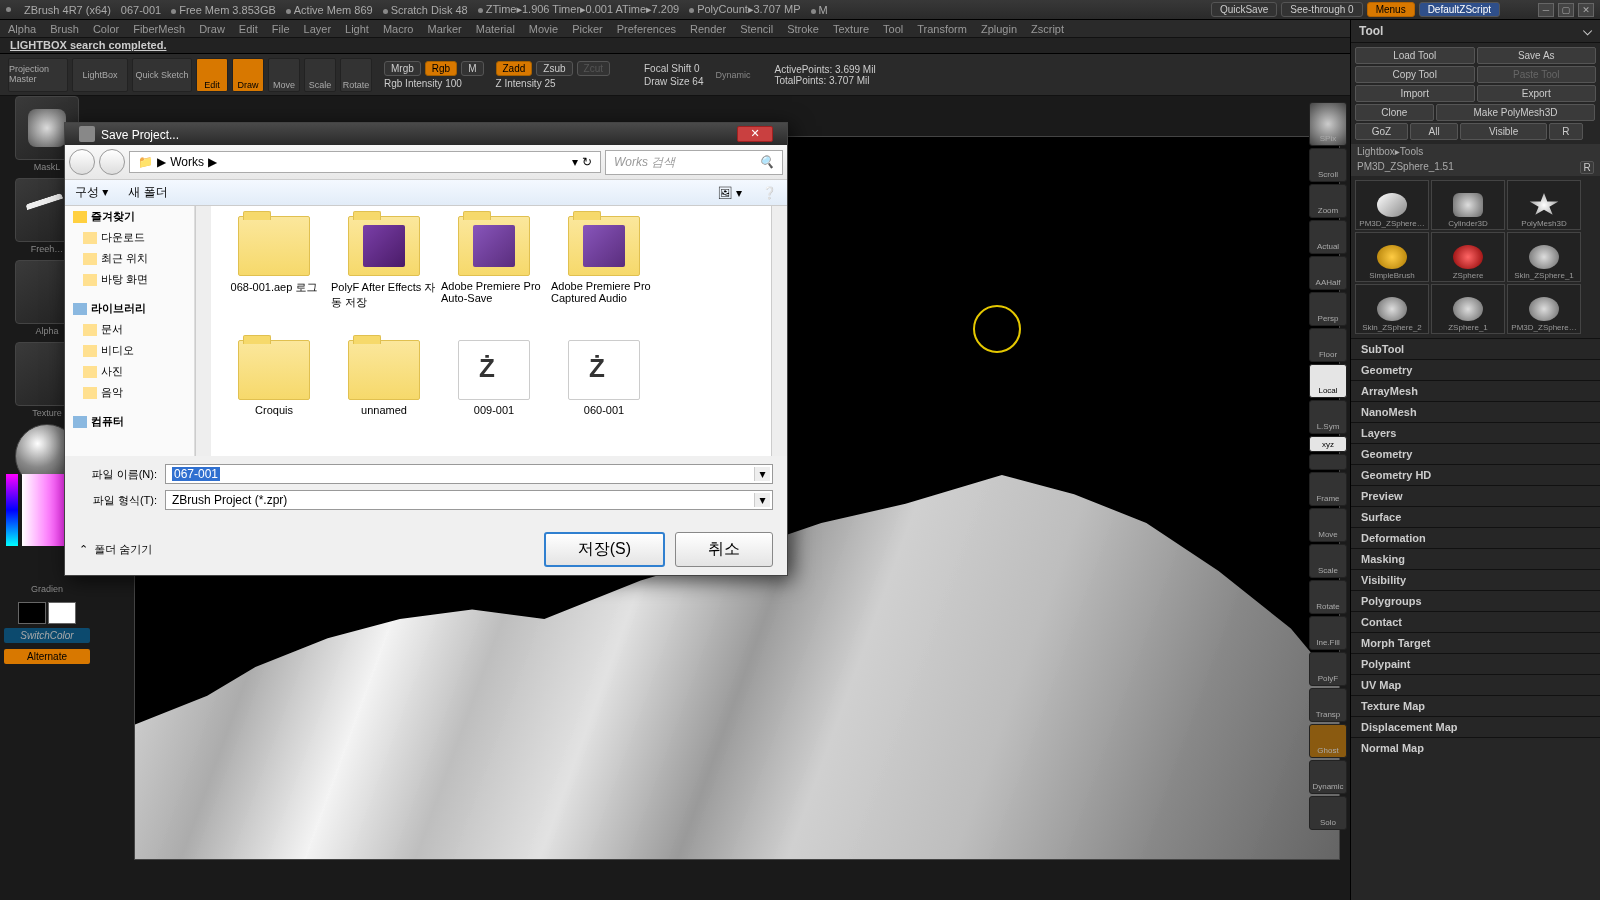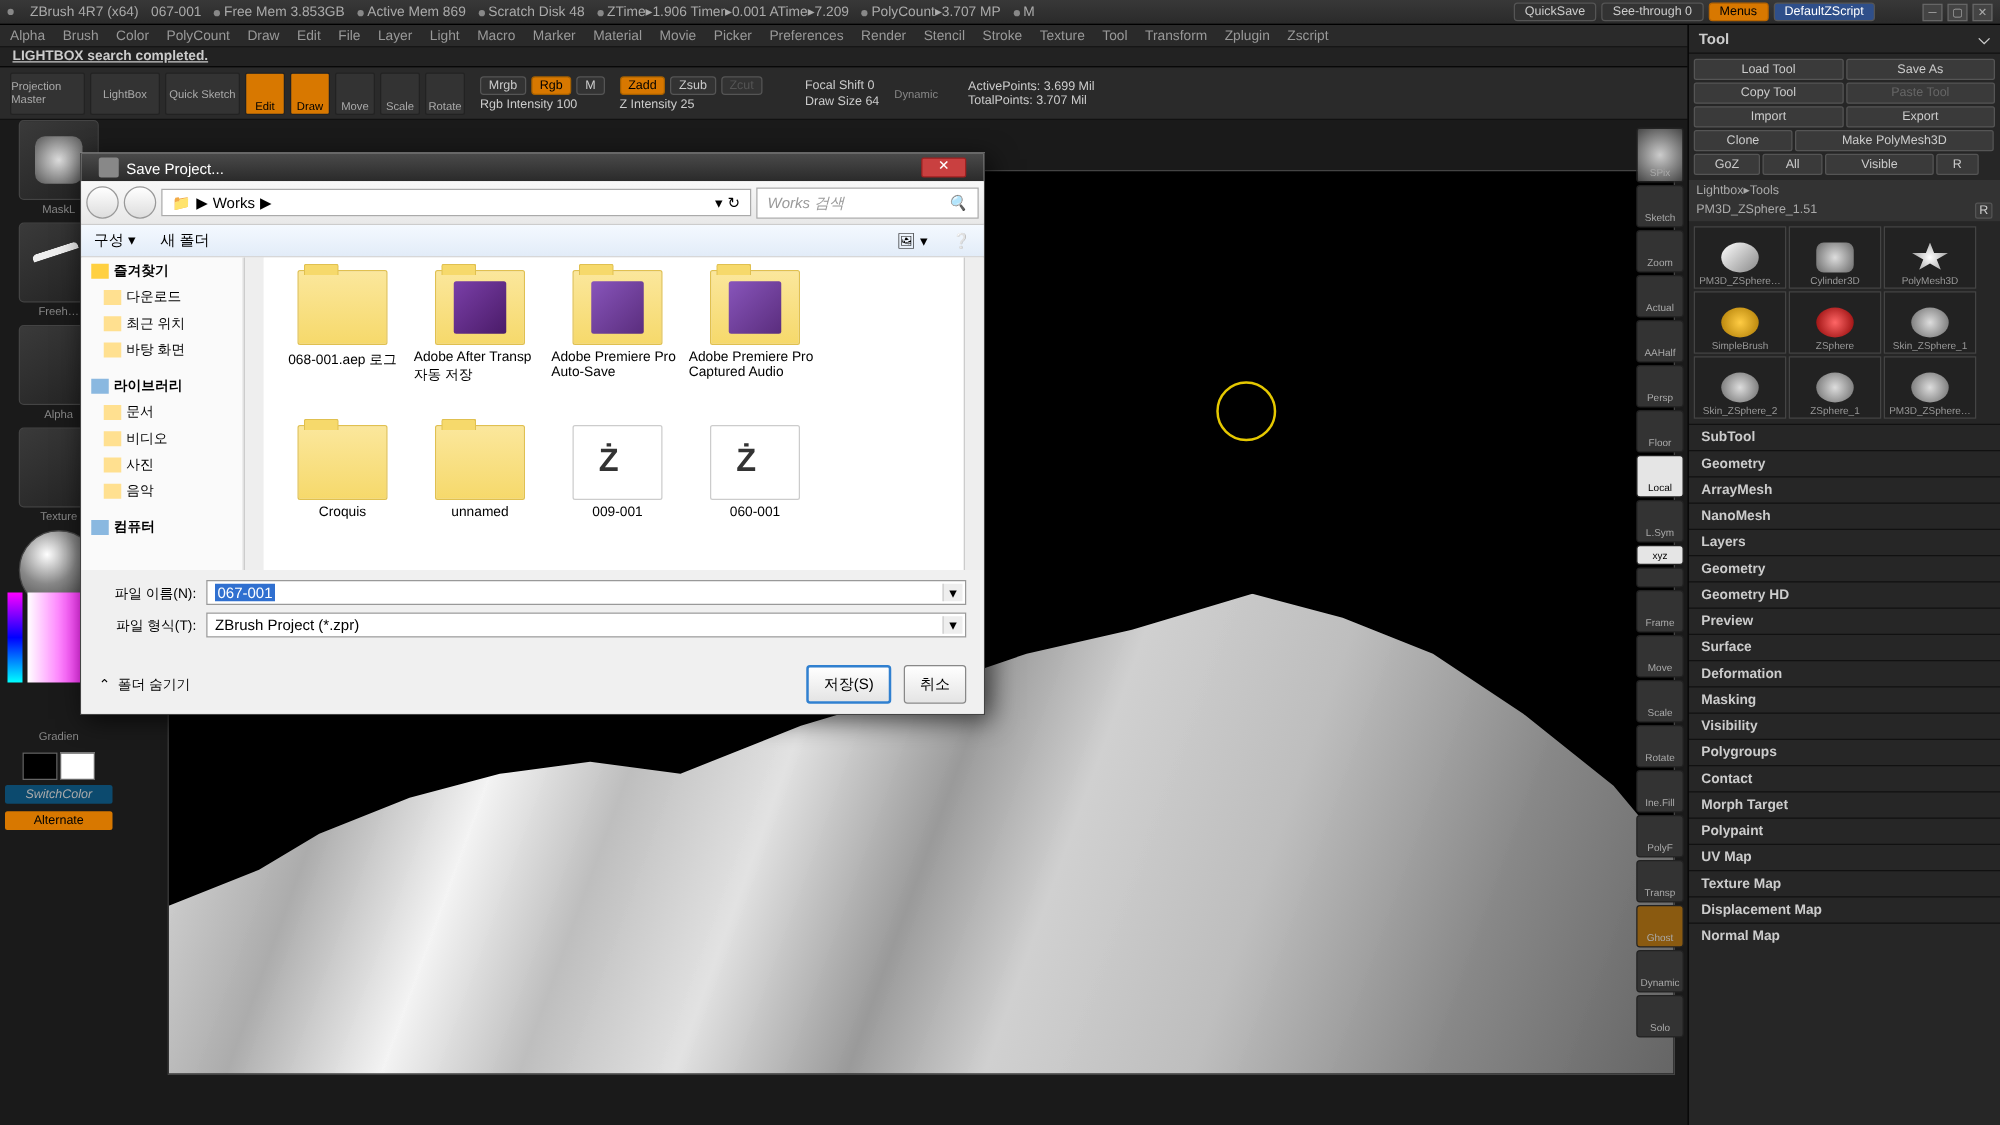--- a/index.html
+++ b/index.html
@@ -107,21 +107,21 @@
 .dlg-scroll{width:16px;background:#eee;border-left:1px solid #ccc;}
 .dlg-fields{padding:8px 14px;background:#f0f0f0;}
 .field-row{display:flex;align-items:center;margin-bottom:6px;}
 .field-row label{width:78px;text-align:right;margin-right:8px;font-size:11px;}
 .field-row .combo{flex:1;border:1px solid #999;background:#fff;padding:2px 6px;position:relative;}
 .field-row .combo .arrow{position:absolute;right:2px;top:2px;width:16px;text-align:center;background:#eee;border-left:1px solid #ccc;}
 .field-value.selected{background:#3070d0;color:#fff;padding:0 2px;}
 .dlg-bottom{padding:8px 14px;display:flex;align-items:center;background:#f0f0f0;}
 .fold-toggle{display:flex;align-items:center;gap:6px;font-size:11px;}
 .dlg-actions{margin-left:auto;display:flex;gap:10px;}
-.dlg-btn{border:1px solid #888;background:linear-gradient(180deg,#fff,#e4e4e4);padding:5px 12px;border-radius:3px;font-size:12px;}
+.dlg-btn{border:1px solid #888;background:linear-gradient(180deg,#fff,#e4e4e4);padding:5px 32px;border-radius:3px;font-size:16px;}
 .dlg-btn.primary{border:2px solid #3080d0;}
 </style>
 </head>
 <body>
 
 <div class="title-bar">
   <span class="dot"></span>
   <span class="seg">ZBrush 4R7 (x64)</span>
   <span class="seg">067-001</span>
   <span class="seg"><span class="dot"></span><span>Free Mem 3.853GB</span></span>
@@ -139,21 +139,21 @@
     <span class="window-ctrl">─</span>
     <span class="window-ctrl">▢</span>
     <span class="window-ctrl">✕</span>
   </div>
 </div>
 
 <div class="menu-bar">
   <span>Alpha</span>
   <span>Brush</span>
   <span>Color</span>
-  <span>PolyCount</span>
+  <span>FiberMesh</span>
   <span>Draw</span>
   <span>Edit</span>
   <span>File</span>
   <span>Layer</span>
   <span>Light</span>
   <span>Macro</span>
   <span>Marker</span>
   <span>Material</span>
   <span>Movie</span>
   <span>Picker</span>
@@ -239,21 +239,21 @@
 
 <div class="canvas-area">
   <div class="canvas-inner">
     <div class="sculpt"></div>
     <div class="brush-ring"></div>
   </div>
 </div>
 
 <div class="right-rail">
   <div class="rail-btn" style="height:44px;background:radial-gradient(circle,#ccc,#444)">SPix</div>
-  <div class="rail-btn">Sketch</div>
+  <div class="rail-btn">Scroll</div>
   <div class="rail-btn">Zoom</div>
   <div class="rail-btn">Actual</div>
   <div class="rail-btn">AAHalf</div>
   <div class="rail-btn">Persp</div>
   <div class="rail-btn">Floor</div>
   <div class="rail-btn active">Local</div>
   <div class="rail-btn">L.Sym</div>
   <div class="rail-btn active" style="height:16px">xyz</div>
   <div class="rail-btn" style="height:16px"></div>
   <div class="rail-btn">Frame</div>
@@ -430,21 +430,21 @@
     <div class="dlg-scroll"></div>
     <div class="dlg-files">
       <div class="file-item">
           <div class="file-ico"></div>
           <span>068-001.aep 로그</span>
         </div>
       <div class="file-item">
           <div class="file-ico">
             <div class="inner ae"></div>
           </div>
-          <span>Adobe After Transp 자동 저장</span>
+          <span>PolyF After Effects 자동 저장</span>
         </div>
       <div class="file-item">
           <div class="file-ico">
             <div class="inner pr"></div>
           </div>
           <span>Adobe Premiere Pro Auto-Save</span>
         </div>
       <div class="file-item">
           <div class="file-ico">
             <div class="inner pr"></div>

